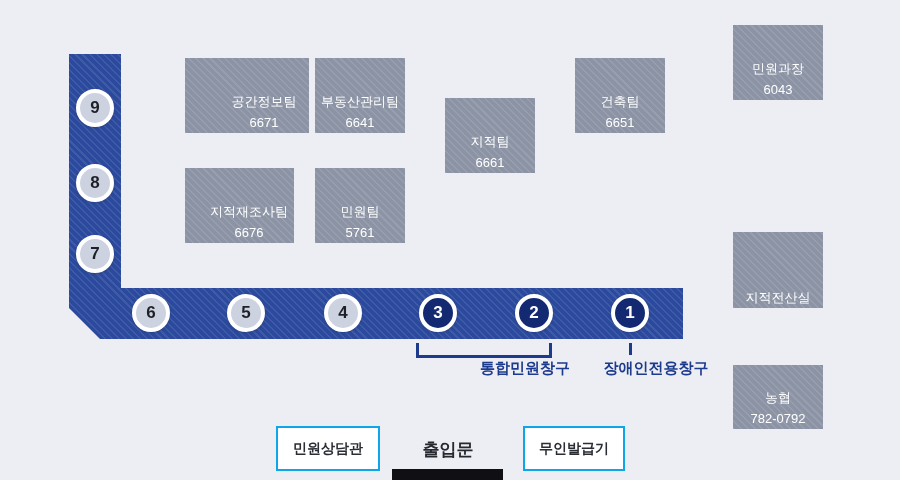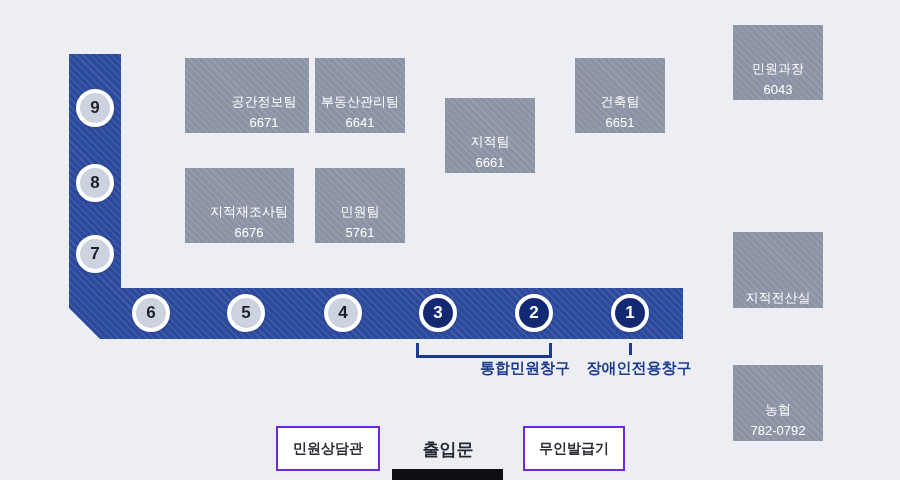--- a/index.html
+++ b/index.html
@@ -66,26 +66,26 @@
     background:#1d3b8d;
   }
   .group-label{
     position:absolute;
     transform:translateX(-50%);
     color:#1d3b8d;
     font-size:15px;font-weight:700;
     white-space:nowrap;
   }
   .label-integrated{left:489px;top:359px;margin-left:36px;}
-  .label-disabled{left:639px;top:359px;text-align:right;}
+  .label-disabled{left:656px;top:359px;text-align:right;}
   
   .facility-box{
     position:absolute;
     background:#ffffff;
-    border:2px solid #6d28d9;
+    border:2px solid #0ea5e9;
     display:flex;align-items:center;justify-content:center;
     font-size:14px;font-weight:600;color:#2b2d34;
   }
   .consult-box{left:276px;top:426px;width:100px;height:41px;}
   .kiosk-box{left:523px;top:426px;width:98px;height:41px;}
   .entrance-label{
     position:absolute;
     left:448px;top:449px;
     transform:translate(-50%,-50%);
     font-size:17px;font-weight:700;color:#26282f;
@@ -144,21 +144,21 @@
     <span>5761</span>
   </div>
   <div class="room" style="left:733px;top:25px;">
     <span>민원과장</span>
     <span>6043</span>
   </div>
   <div class="room" style="left:733px;top:232px;height:76px;">
     <span>지적전산실</span>
     <span></span>
   </div>
-  <div class="room" style="left:733px;top:365px;height:76px;">
+  <div class="room" style="left:733px;top:365px;height:64px;">
     <span>농협</span>
     <span>782-0792</span>
   </div>
 
   <div class="facility-box consult-box">
     <span>민원상담관</span>
   </div>
   <div class="entrance-label">출입문</div>
   <div class="door-bar"></div>
   <div class="facility-box kiosk-box">

